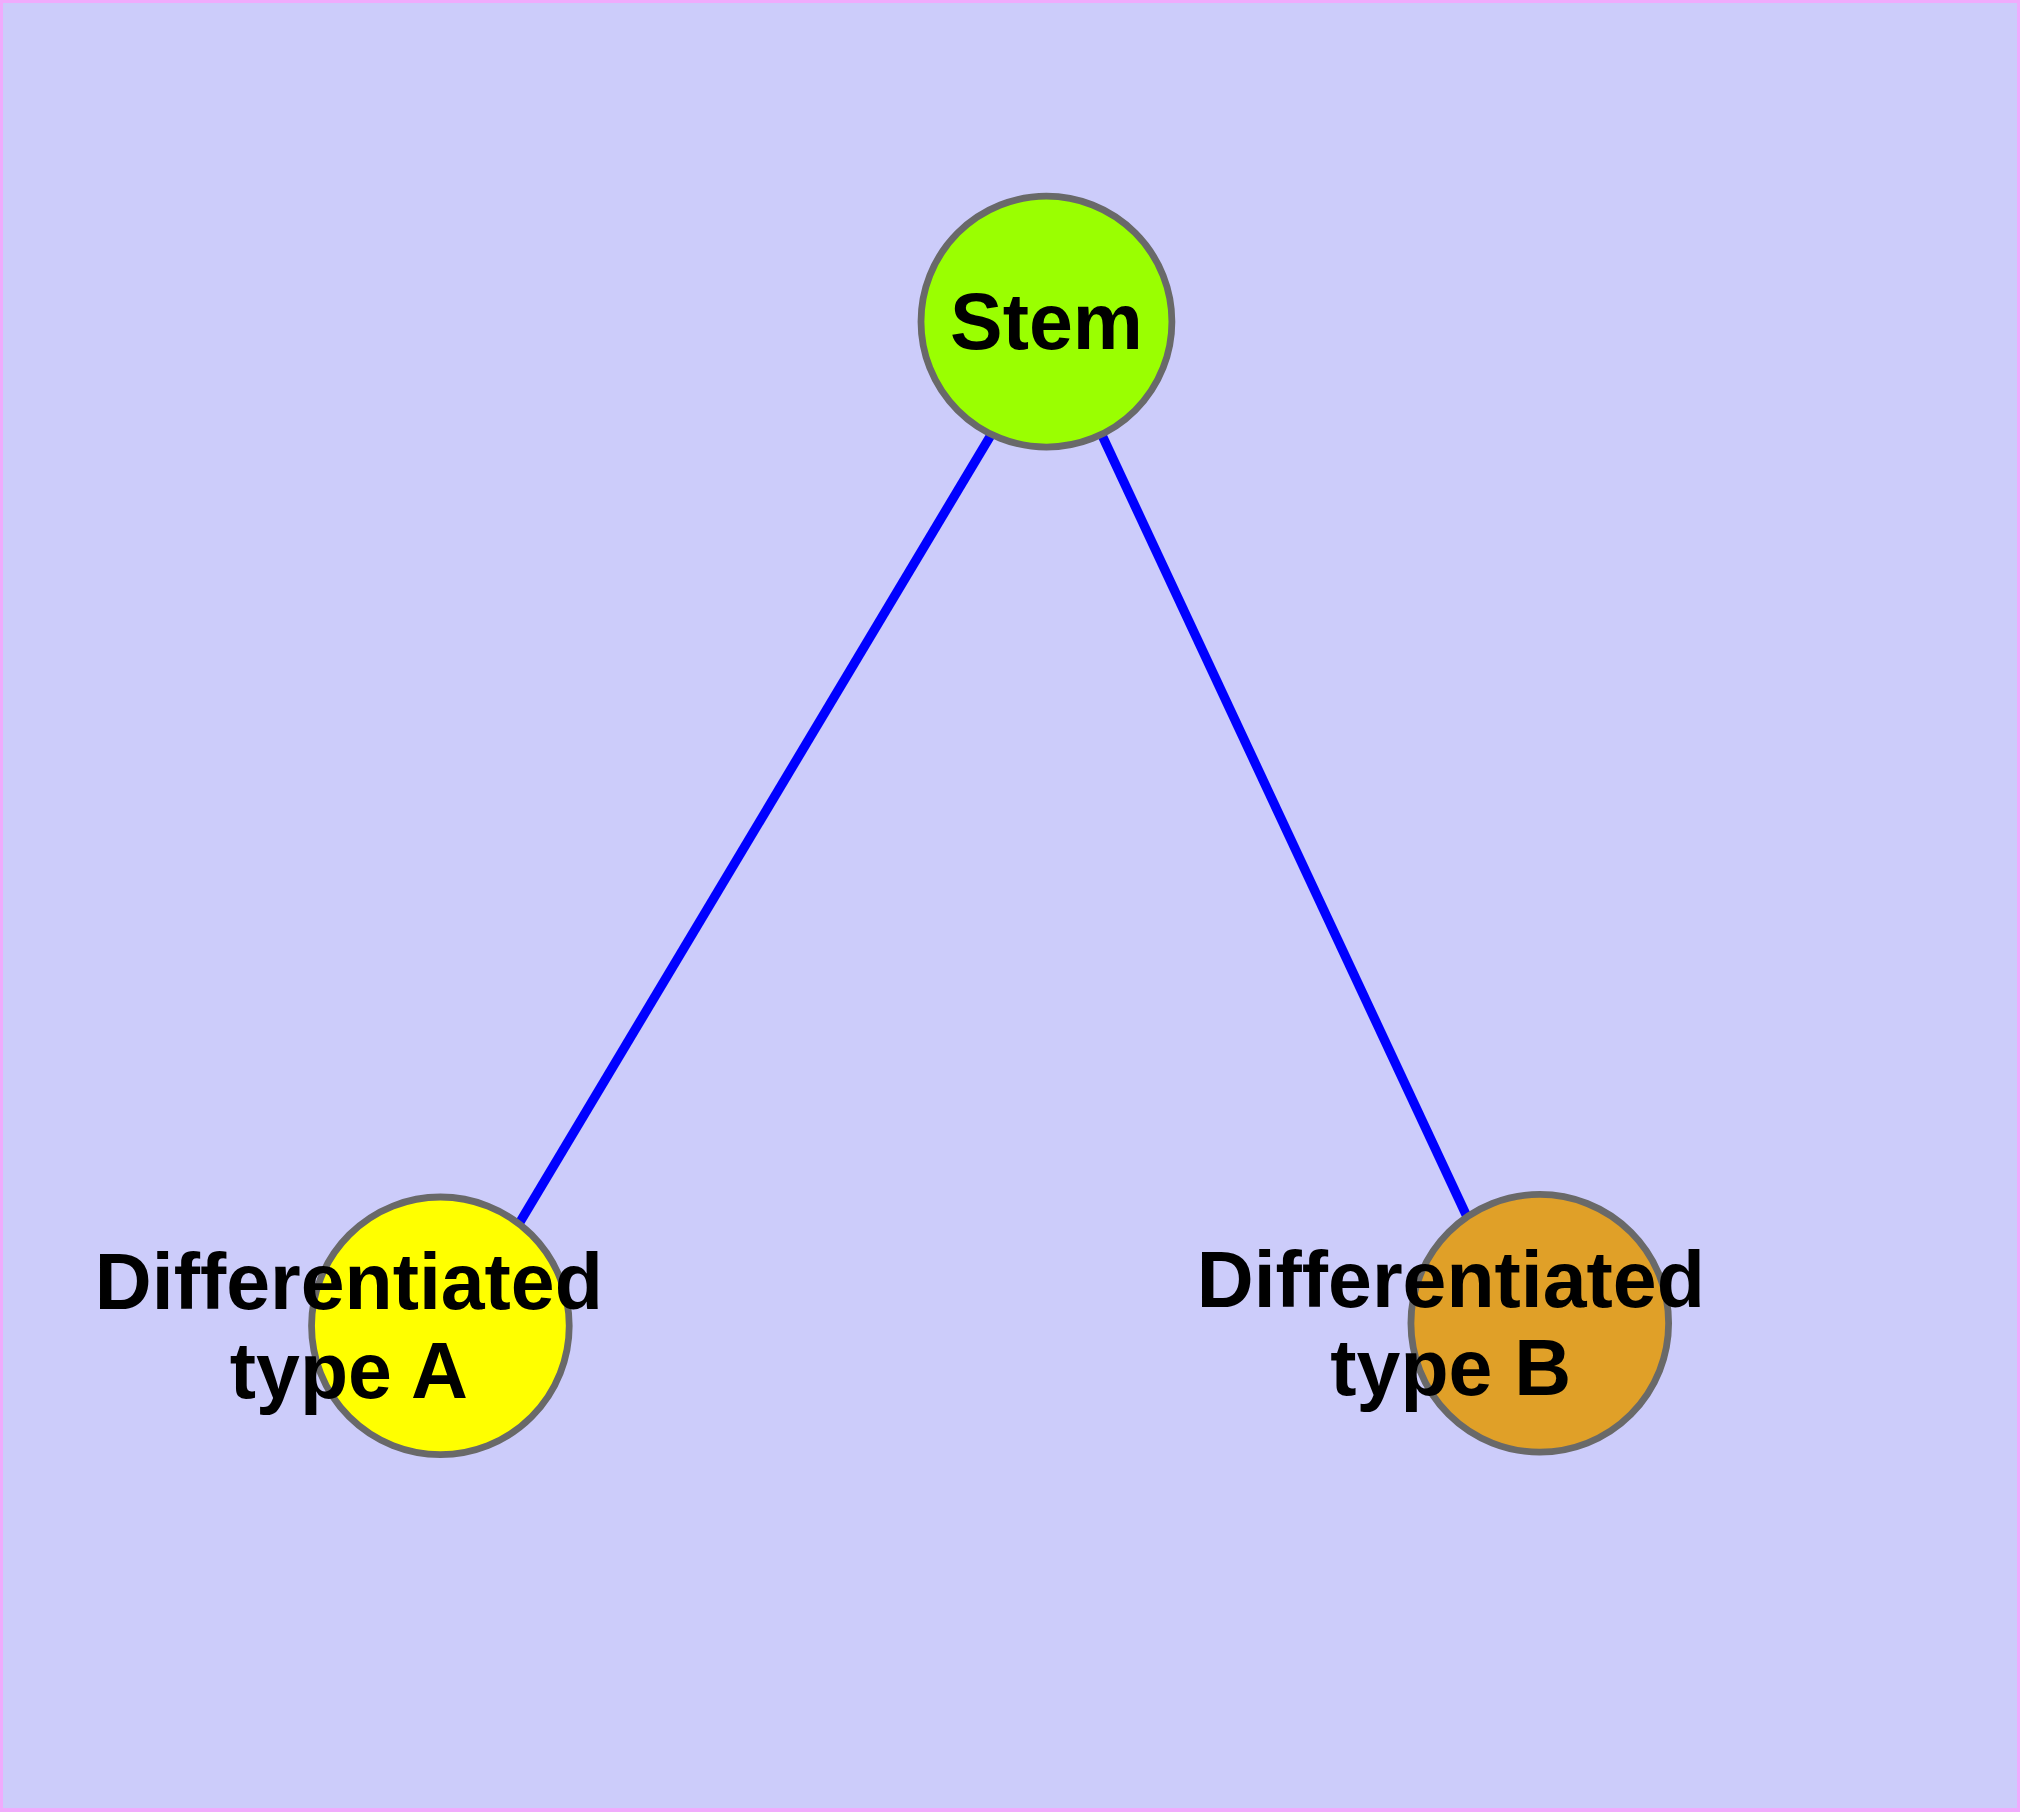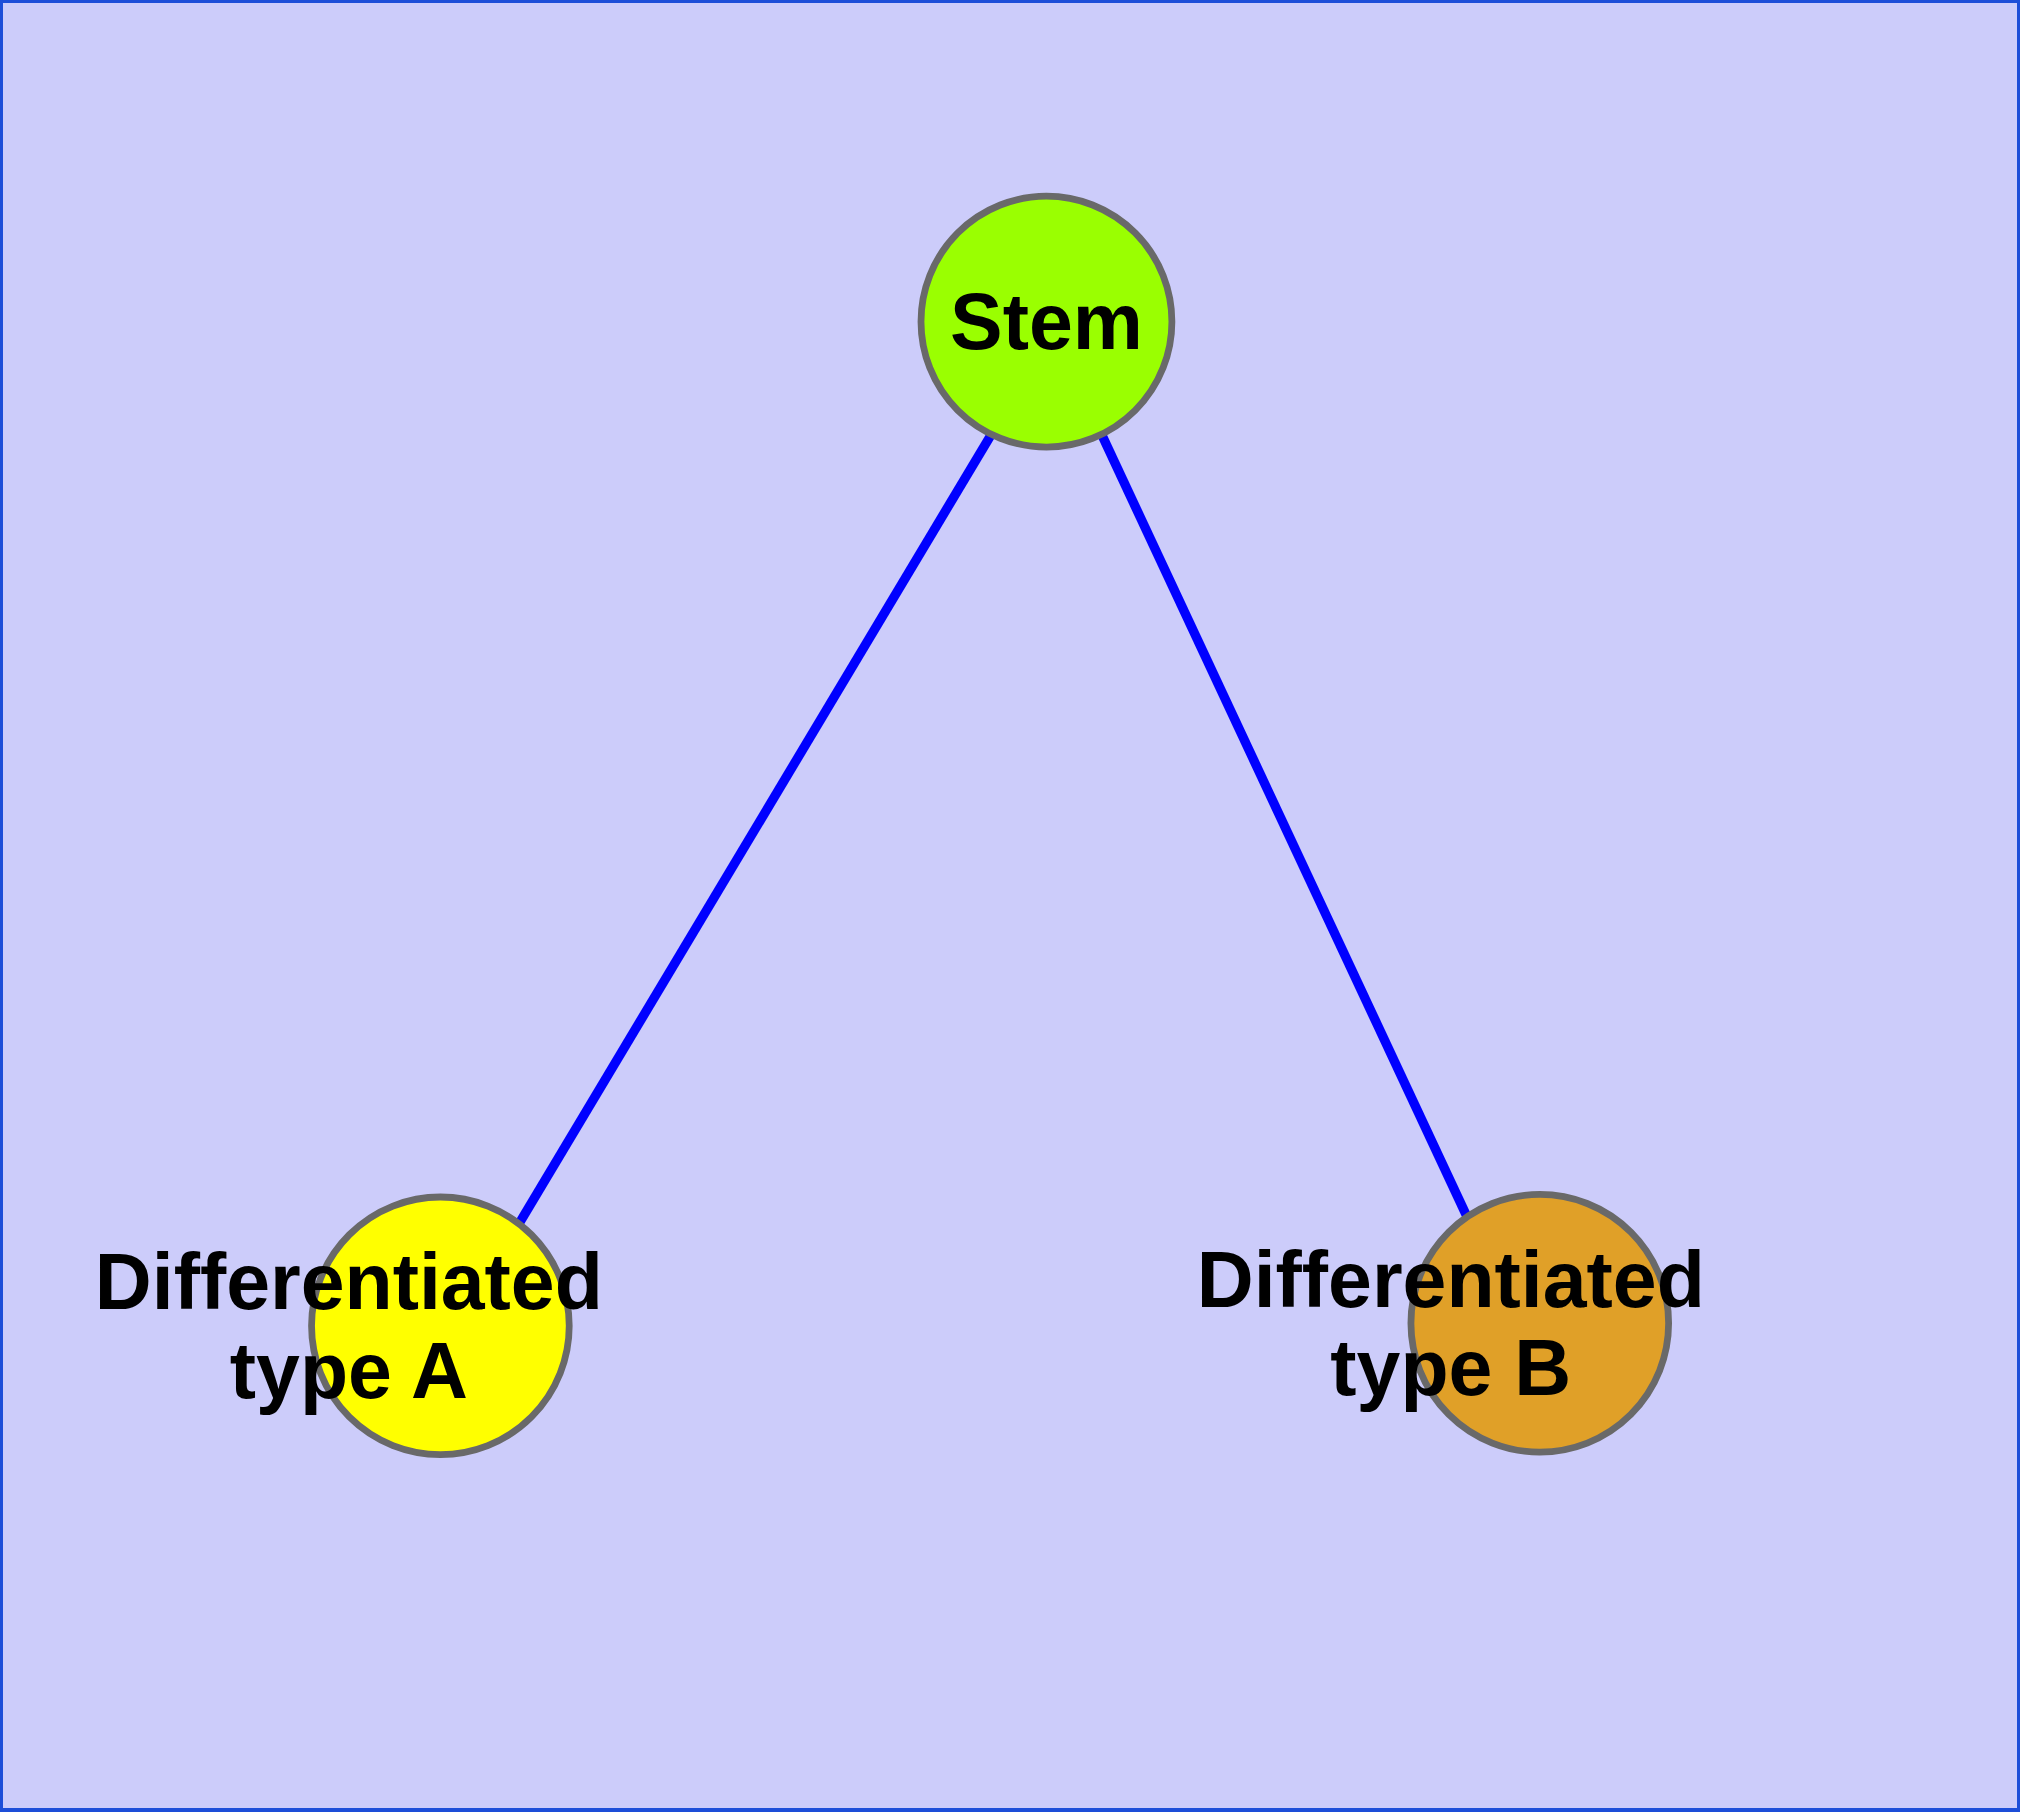--- a/index.html
+++ b/index.html
@@ -4,21 +4,21 @@
 <style>
   html, body {
     margin: 0;
     padding: 0;
     background: #ffffff;
   }
   #canvas {
     position: relative;
     width: 2021px;
     height: 1812px;
-    background: #1d4ed8;
+    background: #f0abfc;
     overflow: hidden;
   }
   #plot-area {
     position: absolute;
     left: 3.4px;
     top: 3.4px;
     width: 2014px;
     height: 1805px;
     background: #ccccfa;
   }

